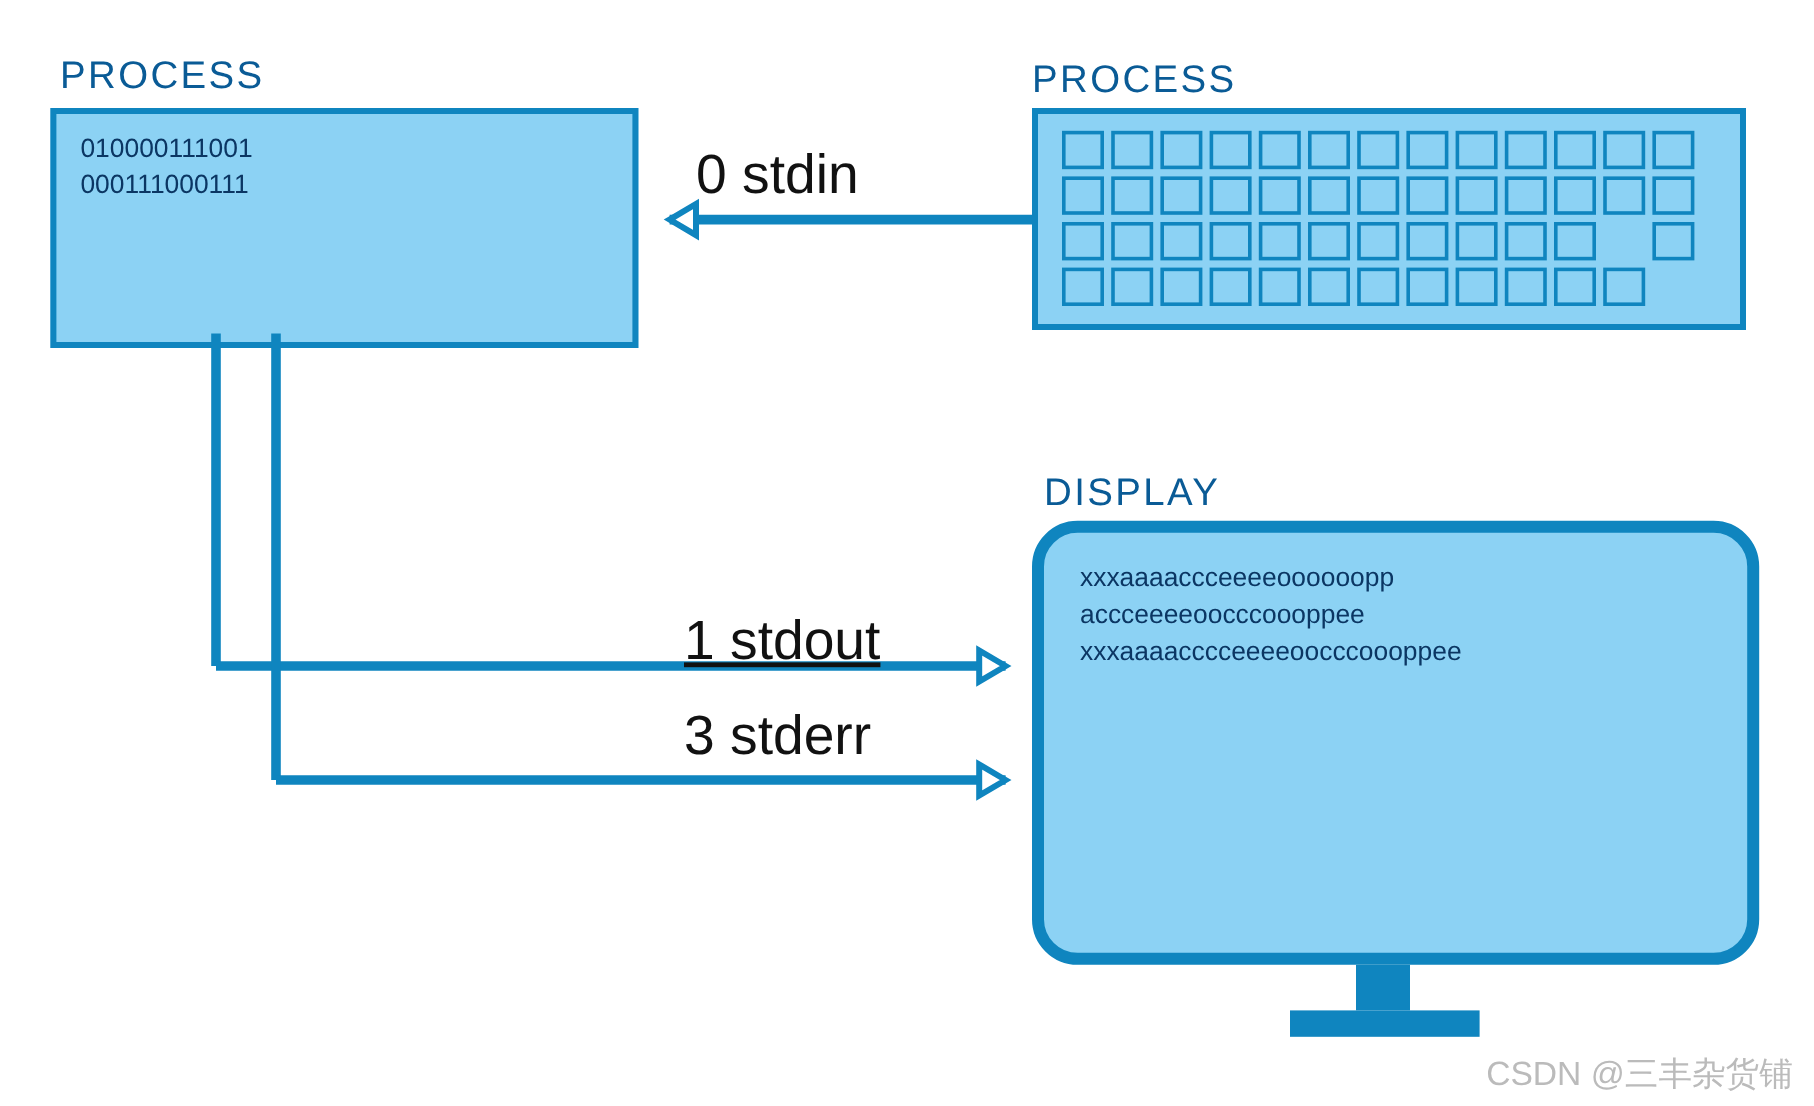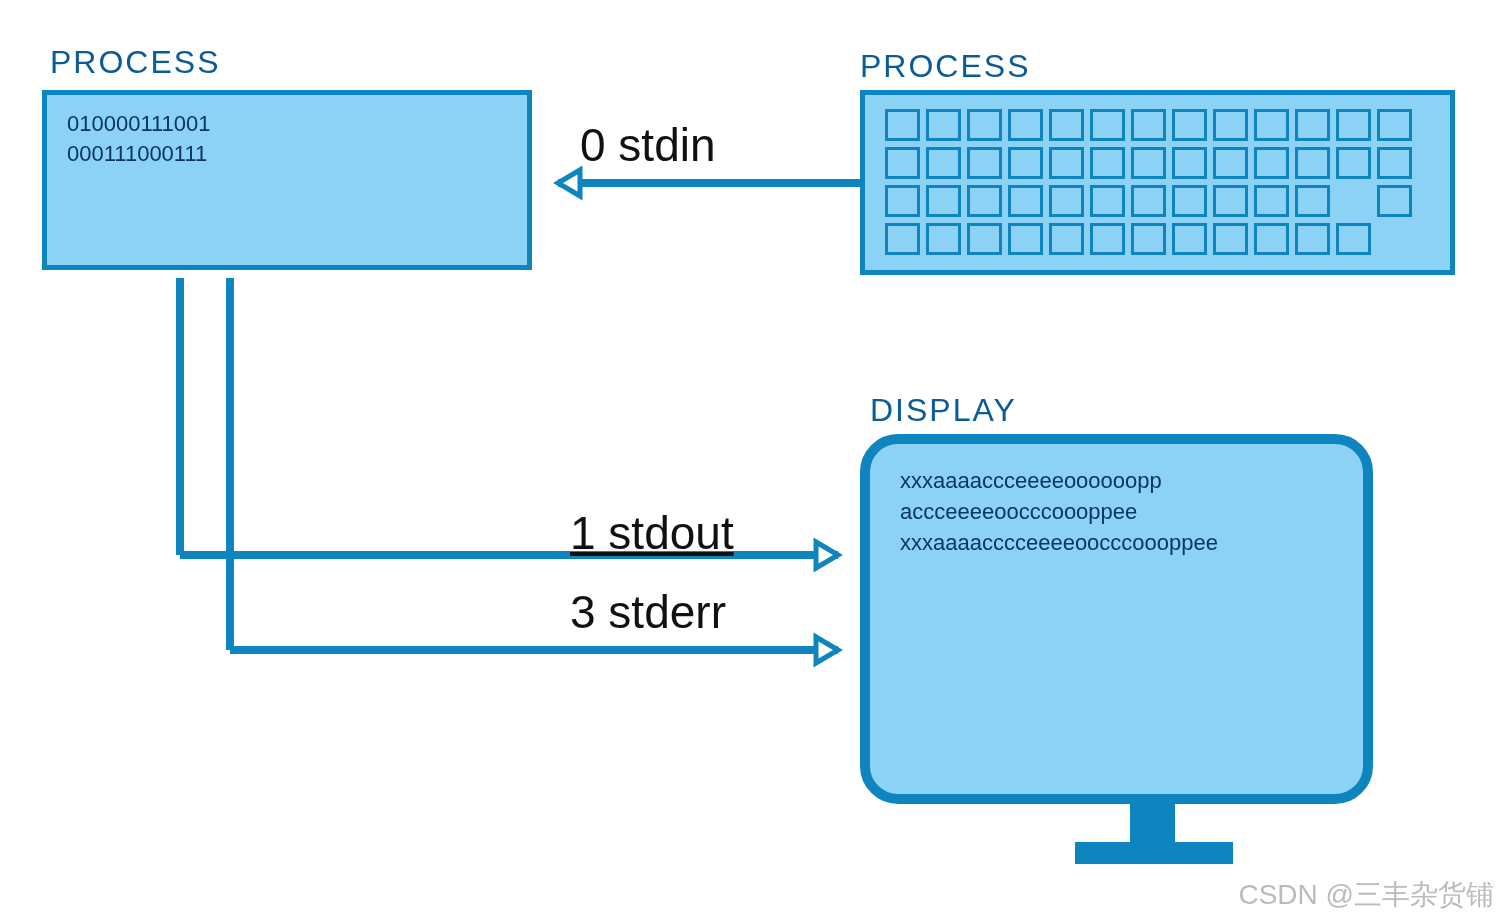--- a/index.html
+++ b/index.html
@@ -28,21 +28,21 @@
     font-size: 22px;
     line-height: 1.35;
     padding: 14px 20px;
     font-family: Arial, sans-serif;
   }
   
   .process-box {
     left: 42px;
     top: 90px;
     width: 490px;
-    height: 180px;
+    height: 200px;
   }
   
   .keyboard-box {
     left: 860px;
     top: 90px;
     width: 595px;
     height: 185px;
     padding: 14px 20px 8px 20px;
   }
   .kb-row {
@@ -59,21 +59,21 @@
   .key-gap {
     width: 35px;
     height: 32px;
     visibility: hidden;
   }
   
   .display-screen {
     position: absolute;
     left: 860px;
     top: 434px;
-    width: 513px;
+    width: 606px;
     height: 370px;
     background: #8cd2f4;
     border: 10px solid #0f85bf;
     border-radius: 38px;
   }
   .display-stand-neck {
     position: absolute;
     left: 1130px;
     top: 804px;
     width: 45px;

